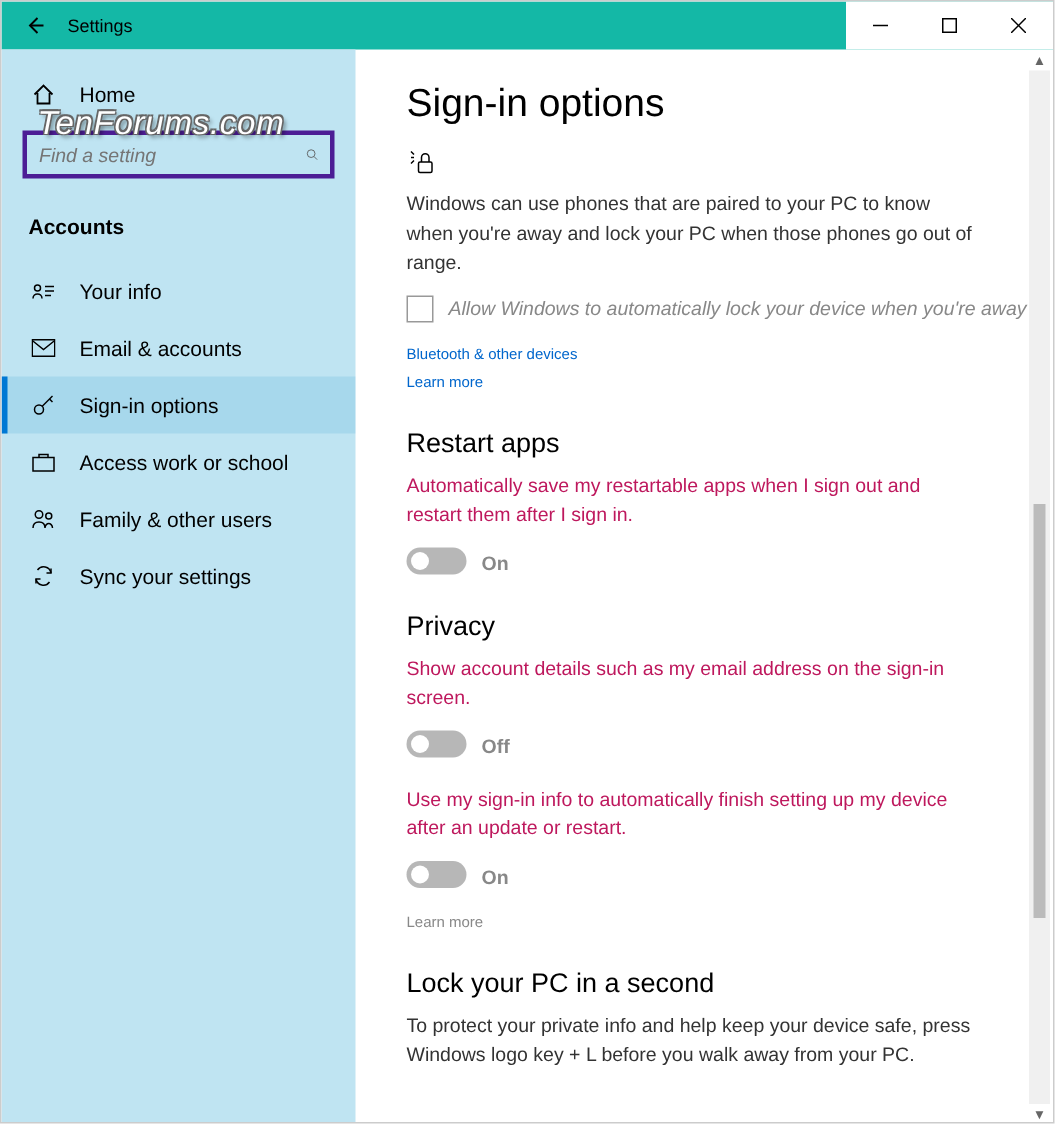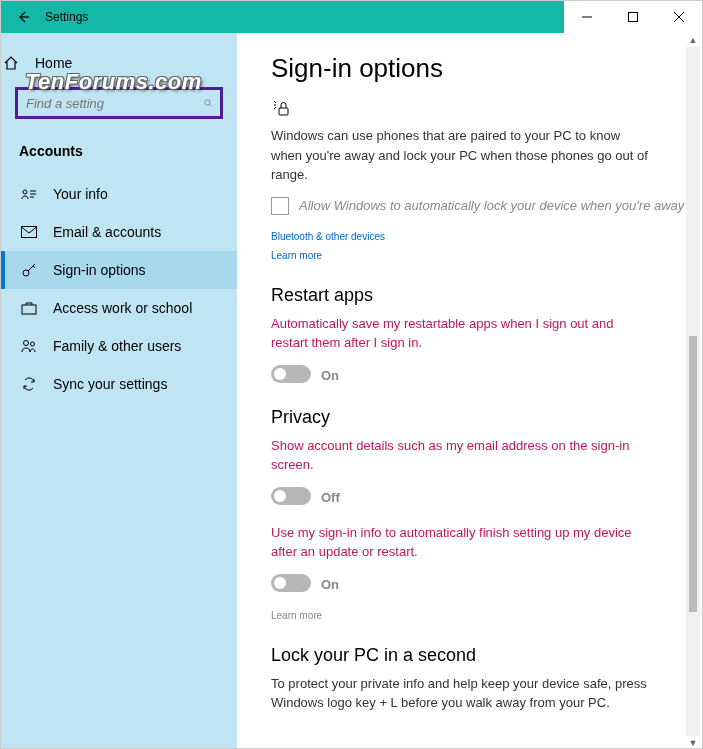--- a/index.html
+++ b/index.html
@@ -4,21 +4,21 @@
 <style>
 * { margin: 0; padding: 0; box-sizing: border-box; font-family: "Segoe UI", Arial, sans-serif; }
 body { width: 703px; height: 749px; background: #fff; overflow: hidden; position: relative; border: 1px solid #ccc; }
 .titlebar { height: 32px; display: flex; align-items: center; background: #14b8a6; }
 .back-btn { width: 44px; height: 32px; display: flex; align-items: center; justify-content: center; cursor: pointer; }
 .title { font-size: 12px; color: #000; }
 .win-controls { margin-left: auto; display: flex; }
 .win-btn { width: 46px; height: 32px; display: flex; align-items: center; justify-content: center; cursor: pointer; background: #fff; }
 .layout { display: flex; height: calc(749px - 32px); }
 .sidebar { width: 236px; background: #bfe4f2; padding: 12px 0; overflow: hidden; }
-.home-row { display: flex; align-items: center; padding: 10px 0; cursor: pointer; }
+.home-row { display: flex; align-items: center; padding: 10px 18px; cursor: pointer; }
 .home-row .icn { width: 20px; margin-right: 14px; display: flex; justify-content: center; }
 .home-label { font-size: 14px; color: #000; }
 .search-box { margin: 6px 14px 18px 14px; border: 3px solid #4c1d95; height: 32px; display: flex; align-items: center; padding: 0 8px; background: #bfe4f2; }
 .search-box input { flex: 1; border: none; background: transparent; outline: none; font-size: 13px; color: #555; font-style: italic; }
 .category { font-weight: 600; font-size: 14px; padding: 6px 18px 16px 18px; color: #000; }
 .nav-item { display: flex; align-items: center; padding: 11px 18px; cursor: pointer; font-size: 14px; color: #000; position: relative; }
 .nav-item.active { background: #a7d8ec; }
 .nav-item.active::before { content: ""; position: absolute; left: 0; top: 0; bottom: 0; width: 4px; background: #0078d4; }
 .nav-item .icn { width: 20px; margin-right: 14px; display: flex; justify-content: center; color: #000; }
 .main { flex: 1; padding: 20px 14px 20px 34px; overflow-y: auto; position: relative; }
@@ -33,21 +33,21 @@
 .link { font-size: 10px; color: #0066cc; cursor: pointer; margin-bottom: 8px; display: block; }
 .link.dim { color: #888; cursor: default; }
 .toggle-row { display: flex; align-items: flex-end; margin: 6px 0 18px 0; font-weight: bold; }
 .toggle { width: 40px; height: 18px; background: #888; border-radius: 9px; position: relative; margin-right: 10px; opacity: 0.6; }
 .toggle::after { content: ""; position: absolute; left: 3px; top: 3px; width: 12px; height: 12px; background: #fff; border-radius: 50%; }
 .toggle-label { font-size: 13px; color: #888; }
 .vscroll { position: absolute; right: 2px; top: 0; width: 14px; height: 100%; display: flex; flex-direction: column; align-items: center; }
 .vscroll .arrow { width: 14px; height: 14px; display: flex; align-items: center; justify-content: center; color: #666; font-size: 9px; }
 .vscroll .track { flex: 1; width: 14px; background: #f0f0f0; position: relative; }
 .vscroll .thumb { position: absolute; top: 42%; height: 40%; width: 8px; left: 3px; background: #bbb; }
-.watermark { position: absolute; top: 68px; left: 24px; font-size: 22px; font-weight: 700; font-style: italic; color: #fff; text-shadow: -1px -1px 0 #666, 1px -1px 0 #666, -1px 1px 0 #666, 1px 1px 0 #666, 2px 2px 3px rgba(0,0,0,0.5); pointer-events: none; z-index: 50; letter-spacing: 0.5px; }
+.watermark { position: absolute; top: 68px; left: 24px; font-size: 22px; font-weight: 400; font-style: italic; color: #fff; text-shadow: -1px -1px 0 #666, 1px -1px 0 #666, -1px 1px 0 #666, 1px 1px 0 #666, 2px 2px 3px rgba(0,0,0,0.5); pointer-events: none; z-index: 50; letter-spacing: 0.5px; }
 svg { display: block; }
 </style>
 </head>
 <body>
 
 <div class="titlebar">
   <div class="back-btn">
     <svg width="16" height="16" viewBox="0 0 16 16">
         <path d="M10 3 L5 8 L10 13" stroke="#000" stroke-width="1.3" fill="none"></path>
         <line x1="5" y1="8" x2="14" y2="8" stroke="#000" stroke-width="1.3"></line>

